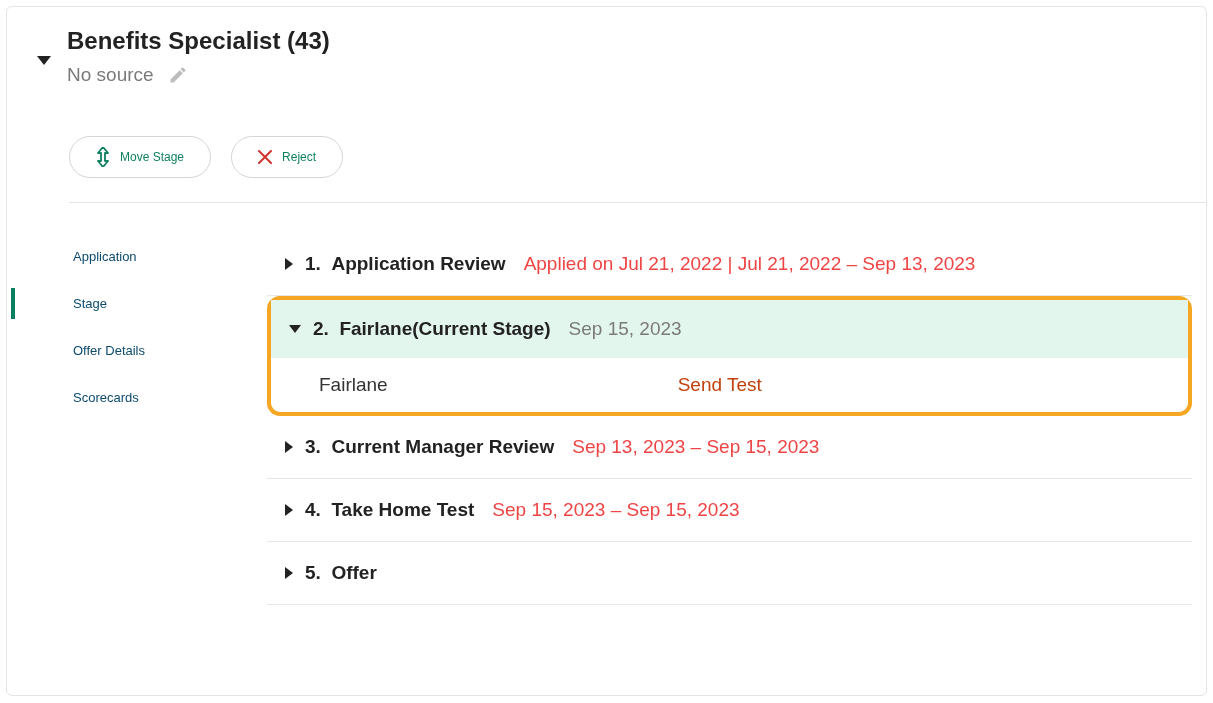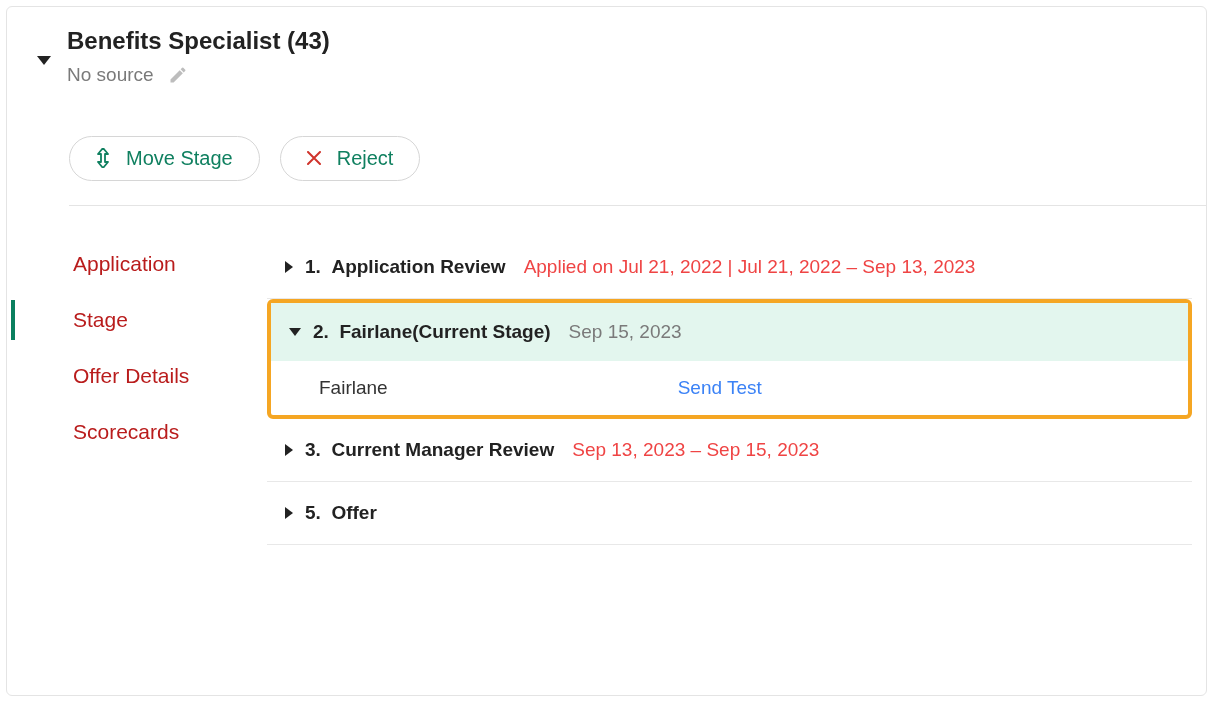--- a/index.html
+++ b/index.html
@@ -65,24 +65,24 @@
   .actions {
     display: flex;
     gap: 20px;
     margin: 50px 0 0 62px;
   }
   .pill-btn {
     border: 1.5px solid #d6d6d6;
     background: #fff;
     border-radius: 999px;
     padding: 10px 26px;
-    font-size: 20px;
+    font-size: 12px;
     display: inline-flex;
     align-items: center;
-    gap: 16px;
+    gap: 10px;
     cursor: pointer;
     color: #108060;
   }
   .icon-arrows {
     width: 14px; height: 20px;
   }
   .icon-x {
     width: 14px; height: 14px;
   }
   .divider {
@@ -93,22 +93,22 @@
   .body {
     display: flex;
     margin-top: 30px;
   }
   .sidebar {
     width: 260px;
     padding-left: 44px;
     border-left: 4px solid transparent;
   }
   .sidebar-item {
-    font-size: 21px;
-    color: #b91c1c;
+    font-size: 13px;
+    color: #0c4a6e;
     padding: 16px 0 16px 18px;
     cursor: pointer;
   }
   .sidebar-item.active {
     font-weight: 400;
     position: relative;
   }
   .sidebar-item.active::before {
     content: "";
     position: absolute;
@@ -133,21 +133,21 @@
     font-weight: 700;
     font-size: 19px;
   }
   .stage-row .meta {
     color: #ef4444;
     font-size: 19px;
     margin-left: 18px;
   }
   .highlight-box {
     border: 4px solid #f5a623;
-    border-radius: 6px;
+    border-radius: 13px;
     margin-bottom: 0;
   }
   .current-header {
     background: #e3f6ee;
     display: flex;
     align-items: center;
     padding: 18px 14px 18px 18px;
     cursor: pointer;
   }
   .current-header .label {
@@ -163,21 +163,21 @@
     display: flex;
     align-items: center;
     padding: 16px 14px 16px 48px;
     font-size: 19px;
   }
   .sub-row .name {
     color: #333;
     flex: 0 0 auto;
   }
   .sub-row .action {
-    color: #3b82f6;
+    color: #c2410c;
     font-weight: 500;
     margin-left: 290px;
     cursor: pointer;
   }
   .first-row { border-top: none; }
 </style>
 </head>
 <body>
 
 <div class="panel">
@@ -245,20 +245,27 @@
       </div>
 
       <div class="stage-row">
         <div class="right-arrow"></div>
         <span class="label">
           <span>3.</span>&nbsp;&nbsp;<span>Current Manager Review</span>
         </span>
         <span class="meta">Sep 13, 2023 – Sep 15, 2023</span>
       </div>
 
+      <div class="stage-row">
+        <div class="right-arrow"></div>
+        <span class="label">
+          <span>4.</span>&nbsp;&nbsp;<span>Take Home Test</span>
+        </span>
+        <span class="meta">Sep 15, 2023 – Sep 15, 2023</span>
+      </div>
 
       <div class="stage-row">
         <div class="right-arrow"></div>
         <span class="label">
           <span>5.</span>&nbsp;&nbsp;<span>Offer</span>
         </span>
         <span class="meta"></span>
       </div>
 
     </div>

